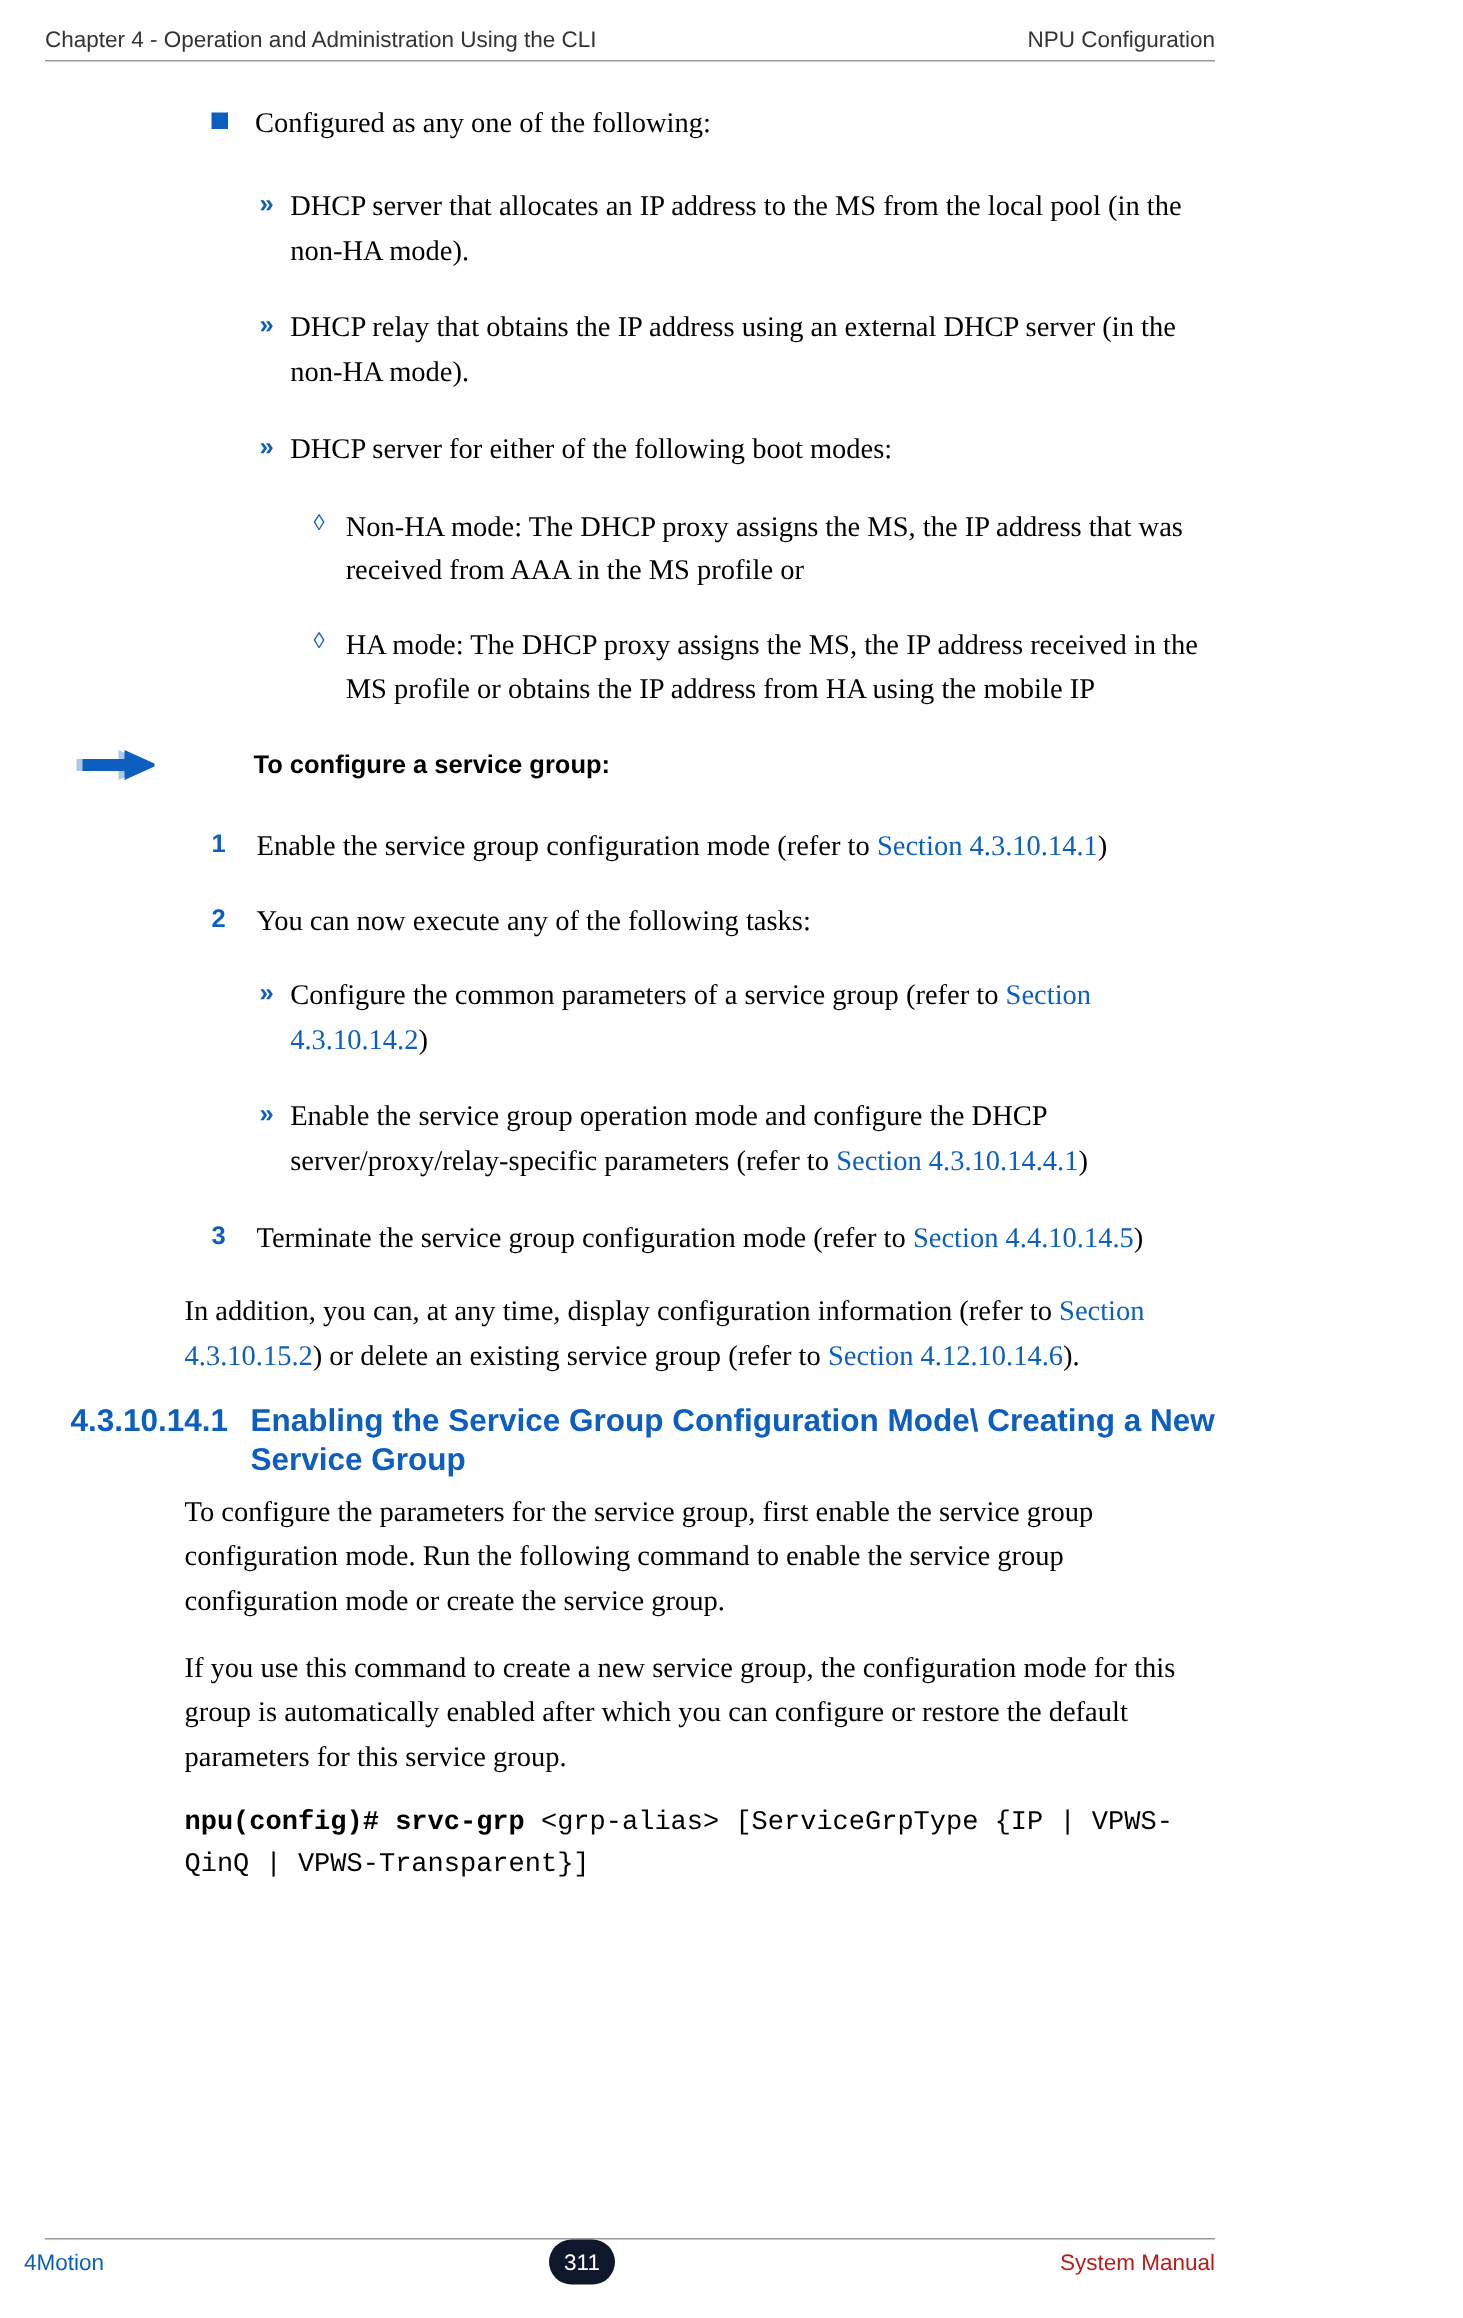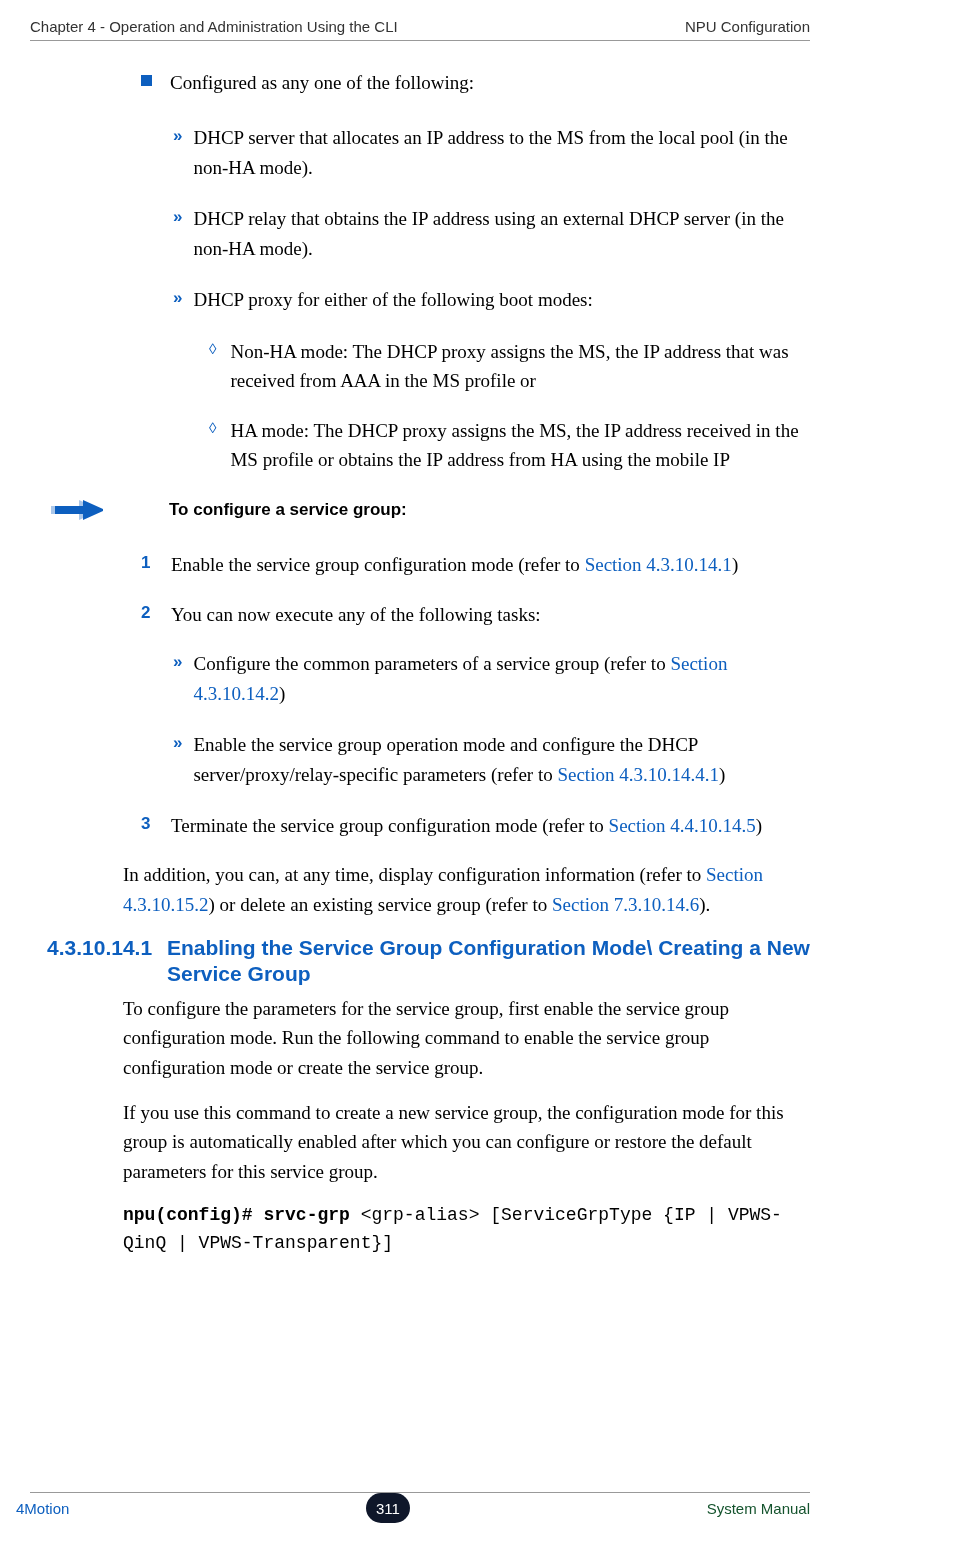--- a/index.html
+++ b/index.html
@@ -174,21 +174,21 @@
     font-size: 15px;
   }
   .footer-line {
     position: absolute;
     bottom: 52px;
     left: 30px;
     right: 30px;
     border-top: 1px solid #999;
   }
   .footer-left { color: #0d5fbf; }
-  .footer-right { color: #14532d; }
+  .footer-right { color: #b91c1c; }
   .page-badge {
     background: #0f172a;
     color: #fff;
     border-radius: 18px;
     width: 44px;
     height: 30px;
     display: flex;
     align-items: center;
     justify-content: center;
     font-size: 15px;
@@ -217,21 +217,21 @@
       <div class="body-text">DHCP server that allocates an IP address to the MS from the local pool (in the non-HA mode).</div>
     </div>
 
     <div class="chevron-row">
       <div class="chevron">»</div>
       <div class="body-text">DHCP relay that obtains the IP address using an external DHCP server (in the non-HA mode).</div>
     </div>
 
     <div class="chevron-row">
       <div class="chevron">»</div>
-      <div class="body-text">DHCP proxy for either of the following boot modes:</div>
+      <div class="body-text">DHCP server for either of the following boot modes:</div>
     </div>
 
     <div class="diamond-row">
       <div class="diamond">◊</div>
       <div class="body-text">Non-HA mode: The DHCP proxy assigns the MS, the IP address that was received from AAA in the MS profile or</div>
     </div>
 
     <div class="diamond-row">
       <div class="diamond">◊</div>
       <div class="body-text">HA mode: The DHCP proxy assigns the MS, the IP address received in the MS profile or obtains the IP address from HA using the mobile IP</div>
@@ -272,21 +272,21 @@
     </div>
 
     <div class="num-row">
       <div class="num">3</div>
       <div class="body-text">
         <span>Terminate the service group configuration mode (refer to </span><span class="link">Section 4.4.10.14.5</span><span>)</span>
       </div>
     </div>
 
     <div class="para">
-      <span>In addition, you can, at any time, display configuration information (refer to </span><span class="link">Section 4.3.10.15.2</span><span>) or delete an existing service group (refer to </span><span class="link">Section 7.3.10.14.6</span><span>).</span>
+      <span>In addition, you can, at any time, display configuration information (refer to </span><span class="link">Section 4.3.10.15.2</span><span>) or delete an existing service group (refer to </span><span class="link">Section 4.12.10.14.6</span><span>).</span>
     </div>
 
     <div class="section-row">
       <div class="section-num">4.3.10.14.1</div>
       <div class="section-title">Enabling the Service Group Configuration Mode\ Creating a New Service Group</div>
     </div>
 
     <div class="para">To configure the parameters for the service group, first enable the service group configuration mode. Run the following command to enable the service group configuration mode or create the service group.</div>
 
     <div class="para">If you use this command to create a new service group, the configuration mode for this group is automatically enabled after which you can configure or restore the default parameters for this service group.</div>

